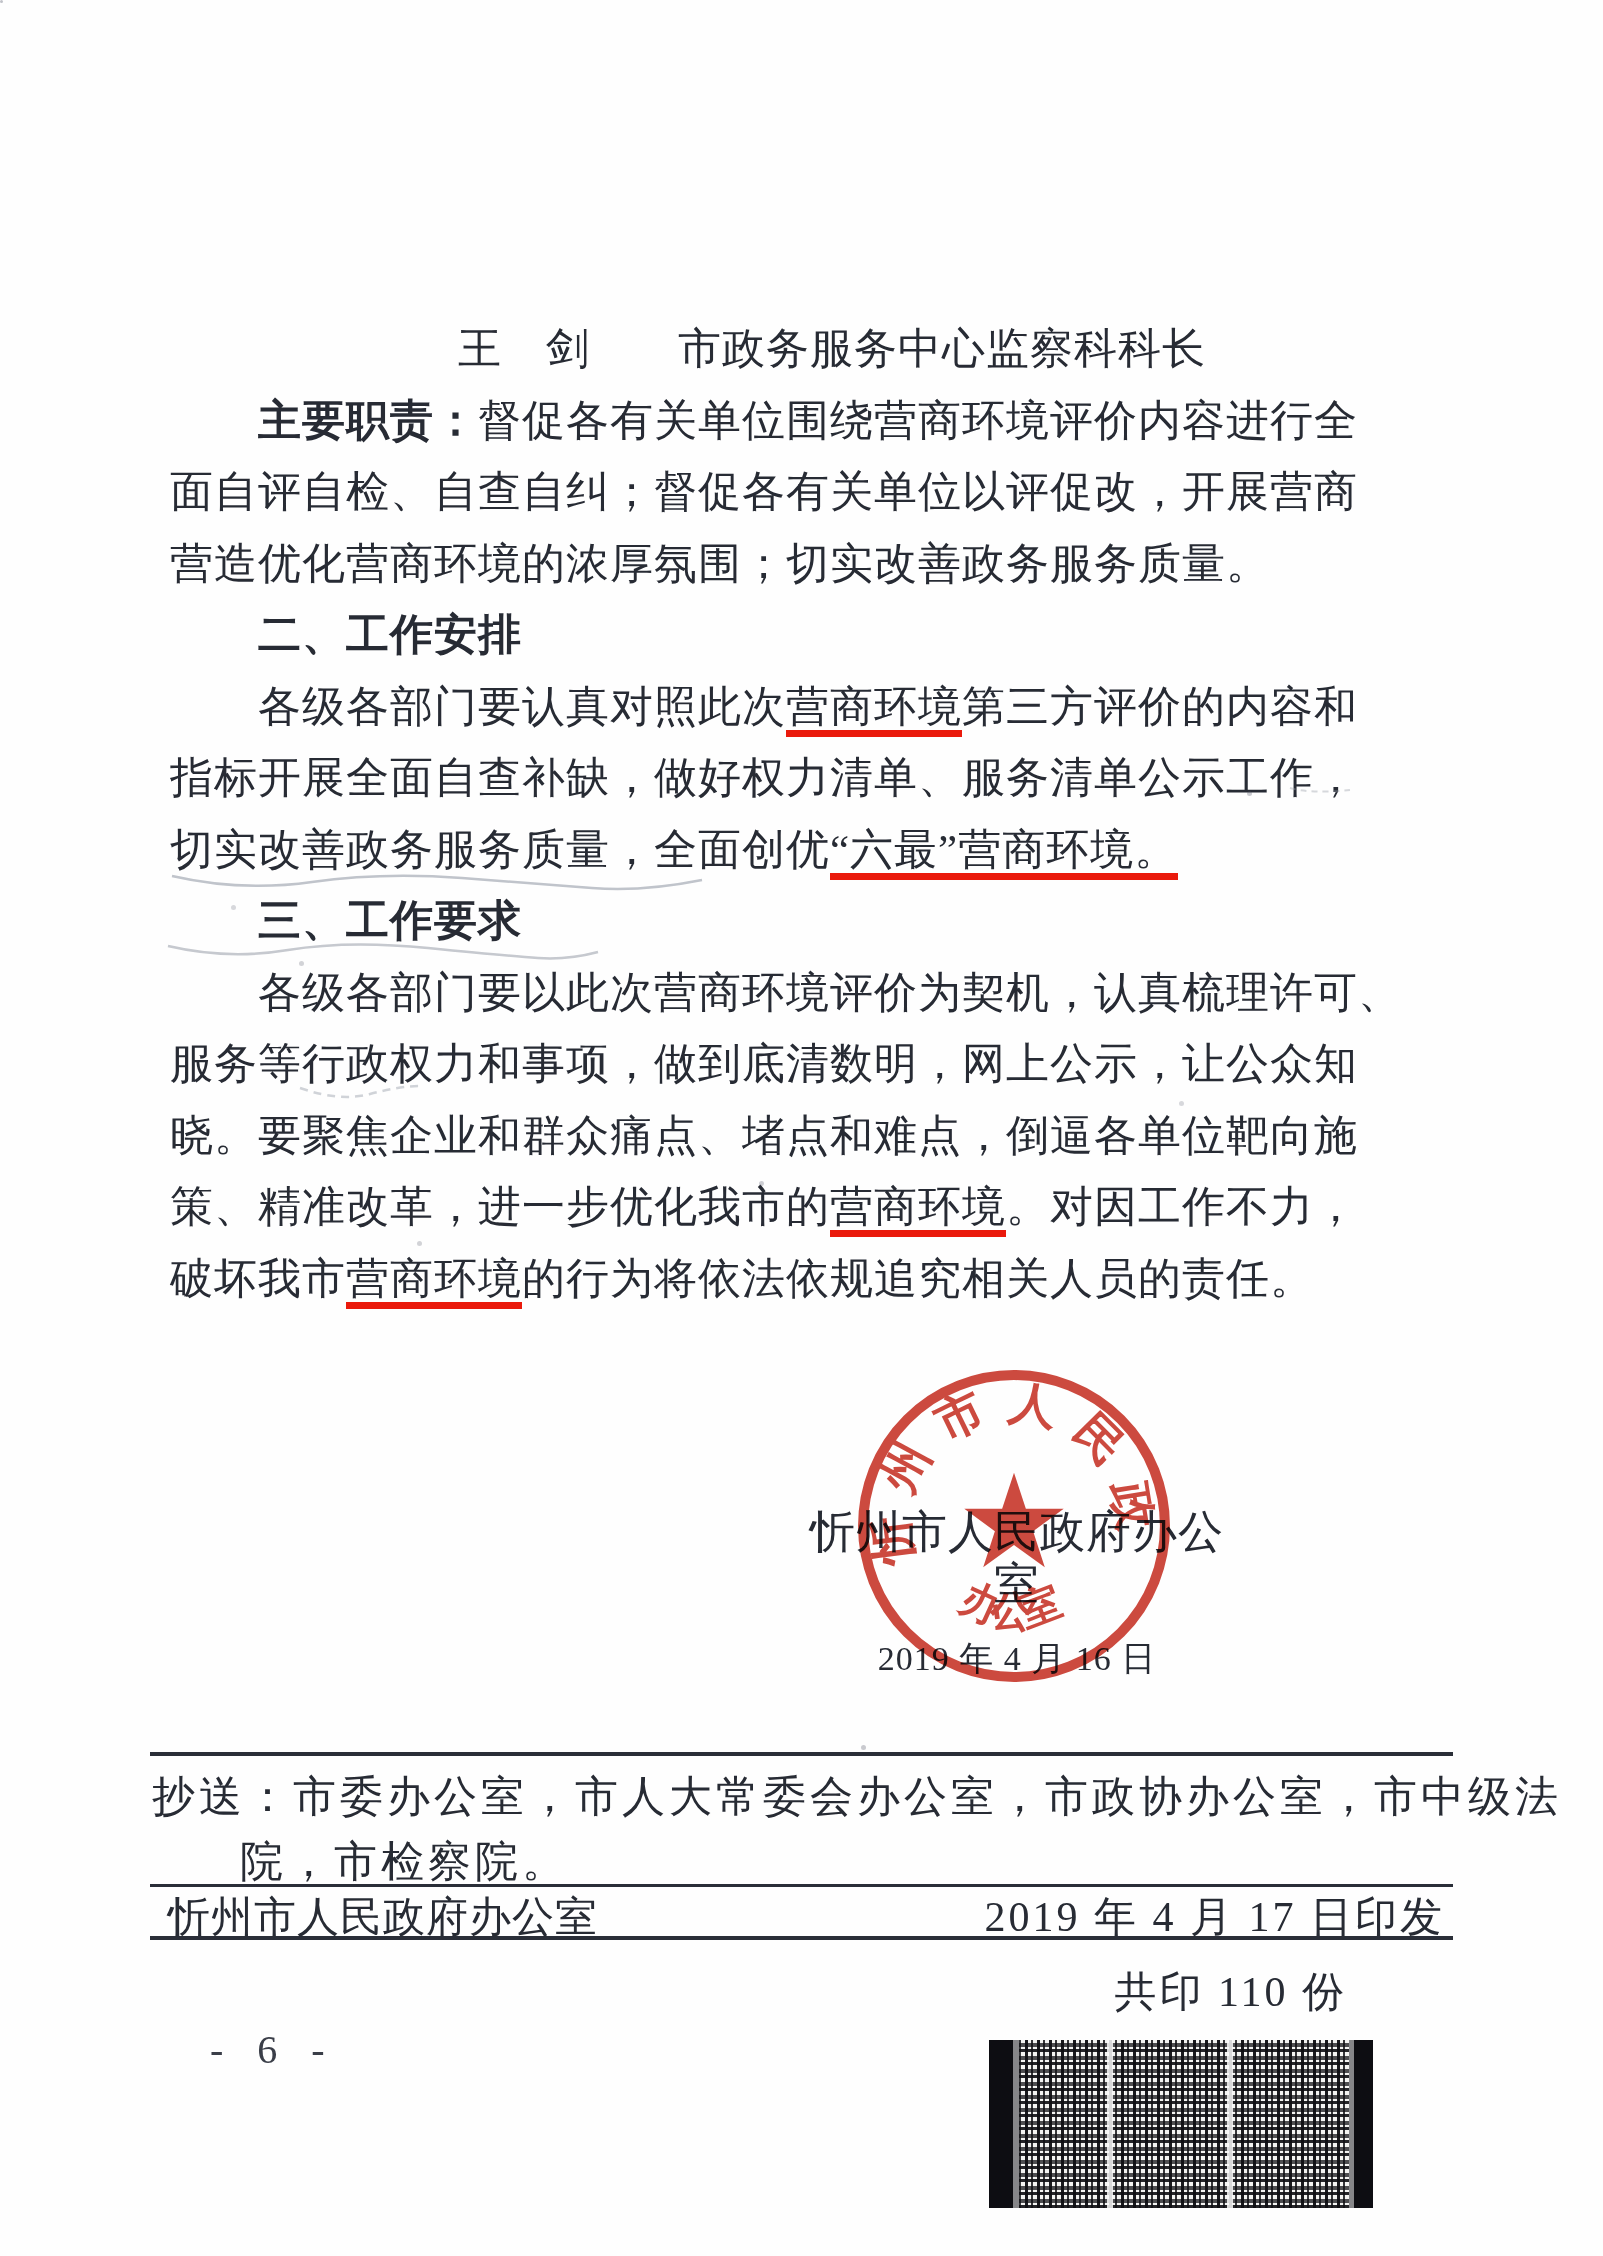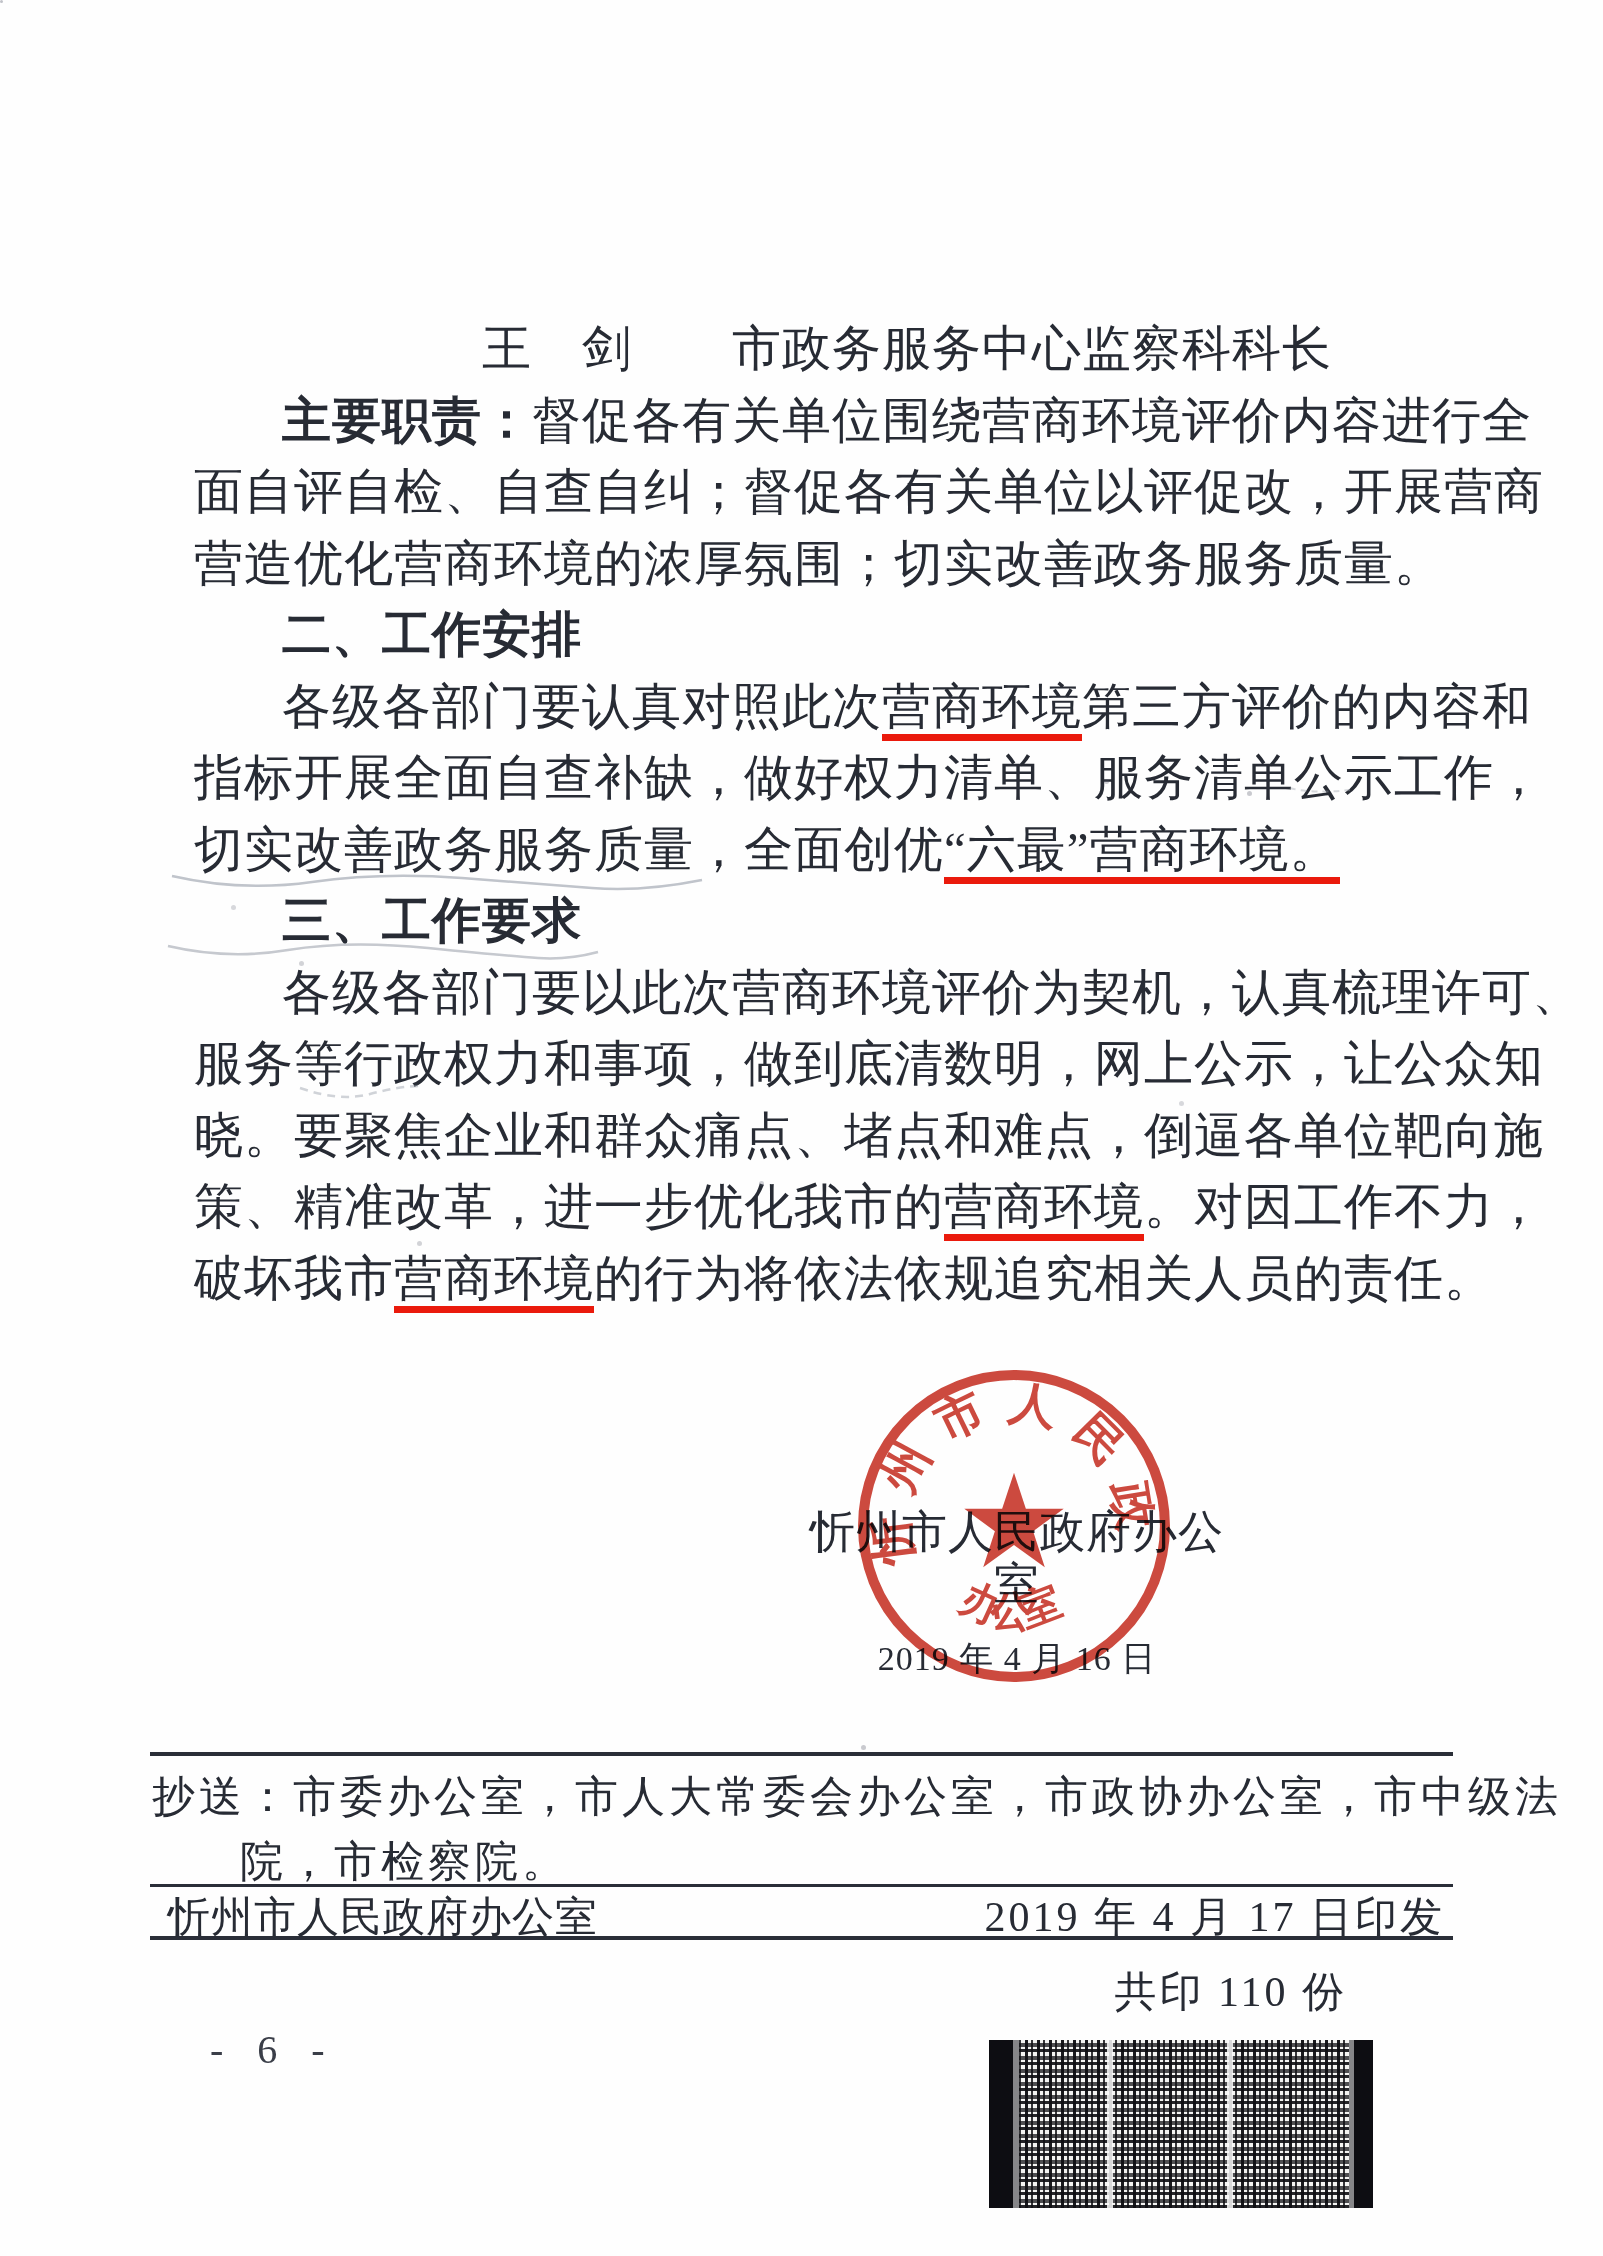--- a/index.html
+++ b/index.html
@@ -9,23 +9,22 @@
     margin:0 auto;
     background:#fefefe;
     font-family:"Liberation Serif","DejaVu Serif",serif;
     color:#272b34;
     overflow:hidden;
   }
   
   .doc-lines{position:absolute;left:170px;top:316px;width:1220px;}
   .doc-line{
     height:71.5px;line-height:66px;
-    font-size:49px;letter-spacing:1px;
+    font-size:43px;letter-spacing:1px;
     white-space:nowrap;
-    margin-left:24px;
   }
   .style-title{padding-left:288px;}
   .style-indent{padding-left:88px;}
   .style-heading{padding-left:88px;font-weight:bold;}
   .run-bold{font-weight:bold;}
   .red-underline{
     border-bottom:7px solid #ea1a0c;
     padding-bottom:0;
   }
   

